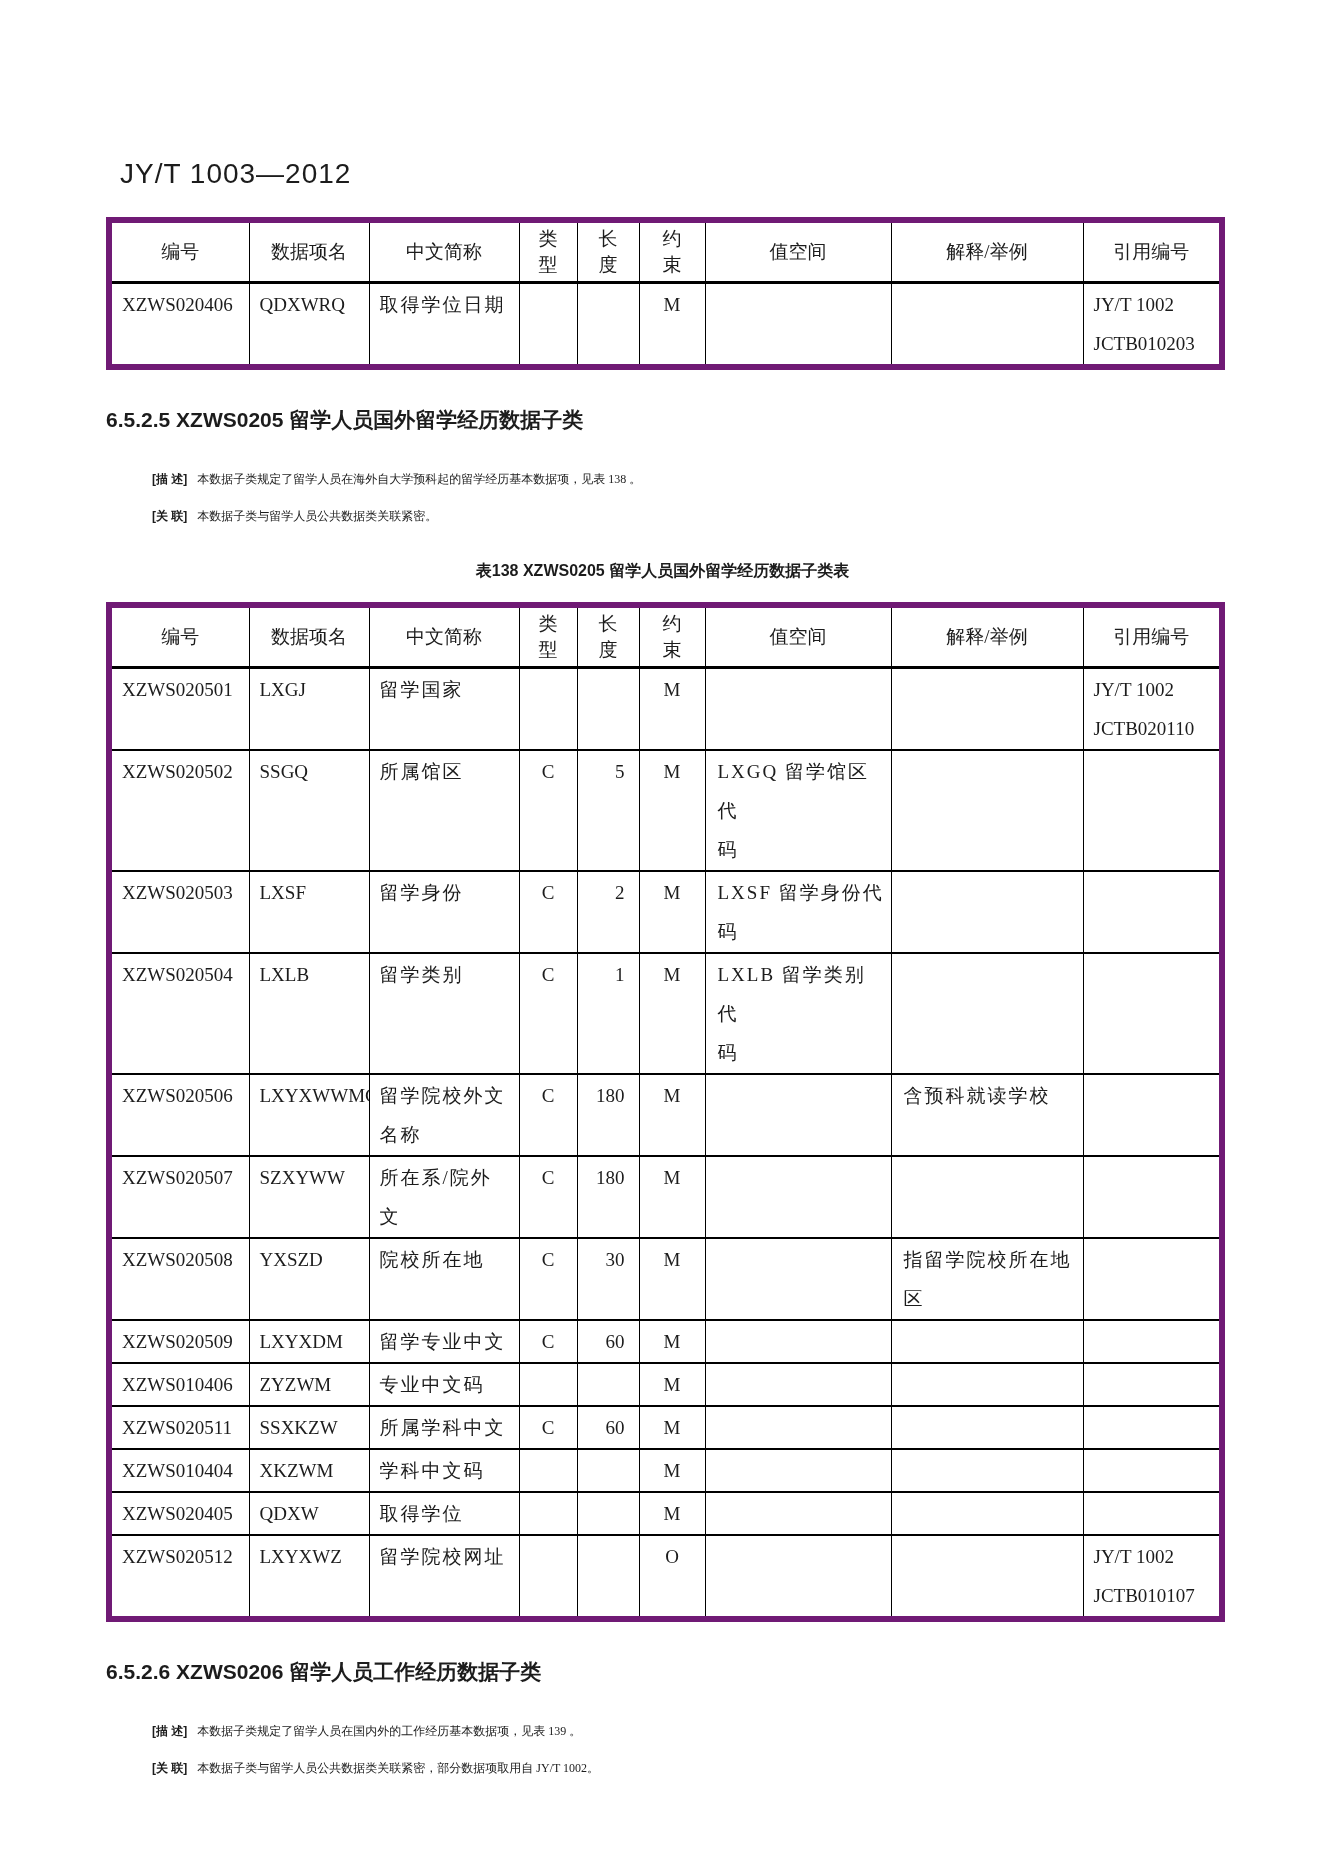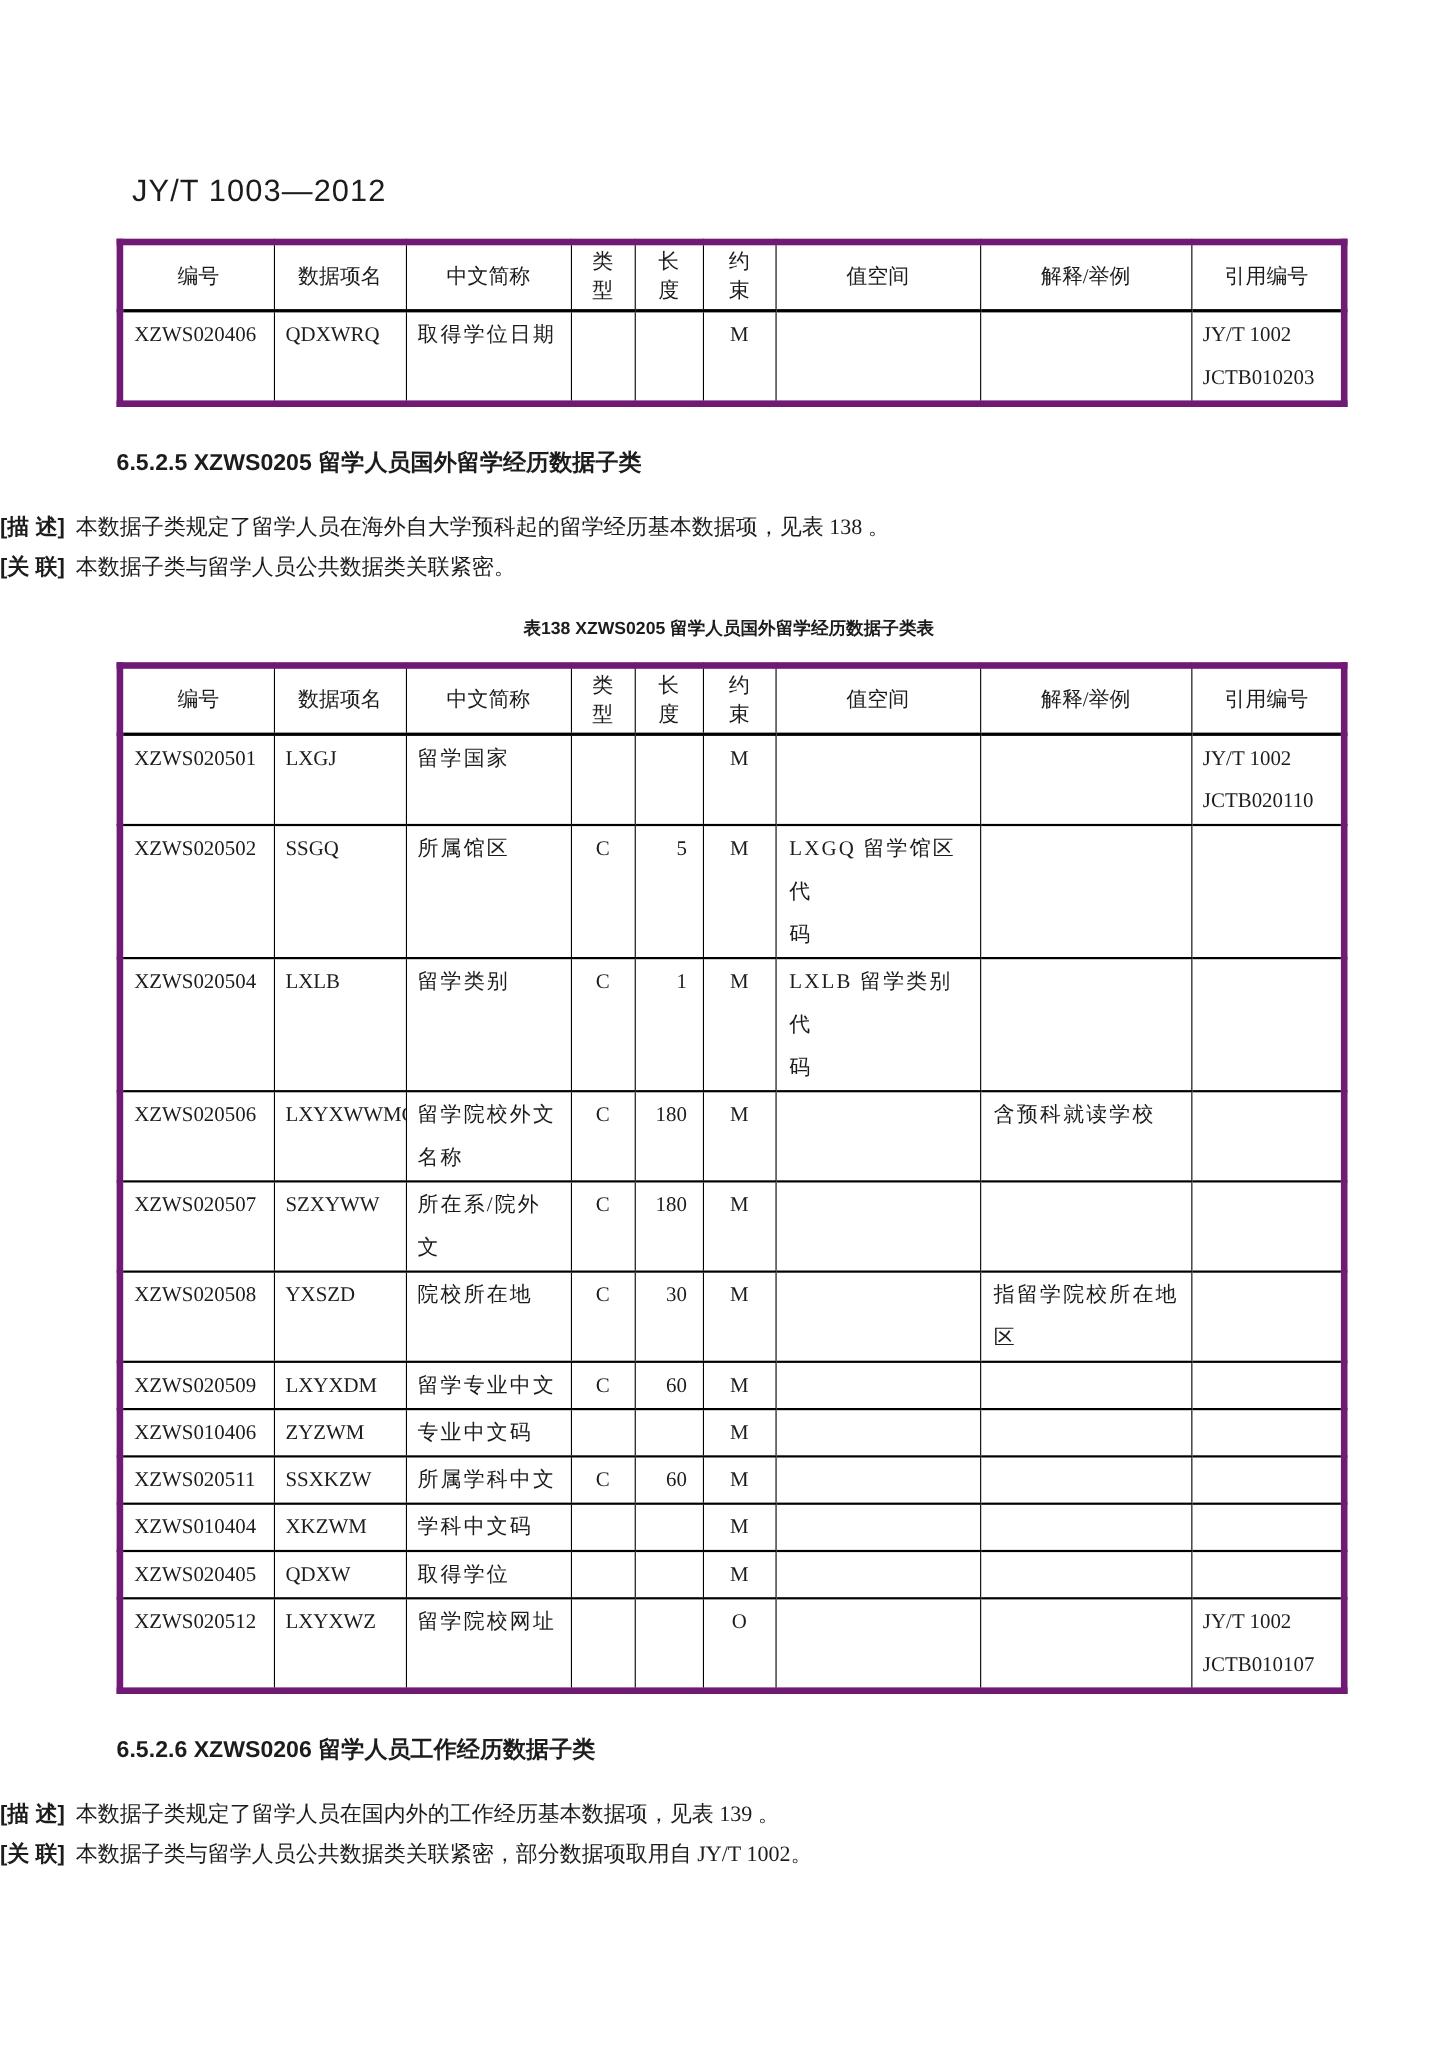--- a/index.html
+++ b/index.html
@@ -59,22 +59,23 @@
   .data-table td.c6 { padding-left: 12px; }
   .data-table td.c7 { padding-left: 12px; }
 
   .section-heading {
     margin: 36px 0 0 106px;
     font-family: Liberation Sans, sans-serif;
     font-weight: bold;
     font-size: 21px;
   }
   .para {
+    margin-left: 152px;
     width: 1080px;
-    font-size: 20px;
+    font-size: 12px;
     line-height: 37px;
   }
   .para.first { margin-top: 27px; }
   .para-label {
     font-family: "Liberation Sans", "DejaVu Sans", sans-serif;
     font-weight: bold;
     margin-right: 10px;
   }
 
   .table-caption {
@@ -193,20 +194,32 @@
         <td class="c2">所属馆区</td>
         <td class="c3">C</td>
         <td class="c4">5</td>
         <td class="c5">M</td>
         <td class="c6">LXGQ 留学馆区代
 码</td>
         <td class="c7"></td>
         <td class="c8"></td>
       </tr>
       <tr>
+        <td class="c0">XZWS020503</td>
+        <td class="c1">LXSF</td>
+        <td class="c2">留学身份</td>
+        <td class="c3">C</td>
+        <td class="c4">2</td>
+        <td class="c5">M</td>
+        <td class="c6">LXSF 留学身份代
+码</td>
+        <td class="c7"></td>
+        <td class="c8"></td>
+      </tr>
+      <tr>
         <td class="c0">XZWS020504</td>
         <td class="c1">LXLB</td>
         <td class="c2">留学类别</td>
         <td class="c3">C</td>
         <td class="c4">1</td>
         <td class="c5">M</td>
         <td class="c6">LXLB 留学类别代
 码</td>
         <td class="c7"></td>
         <td class="c8"></td>

